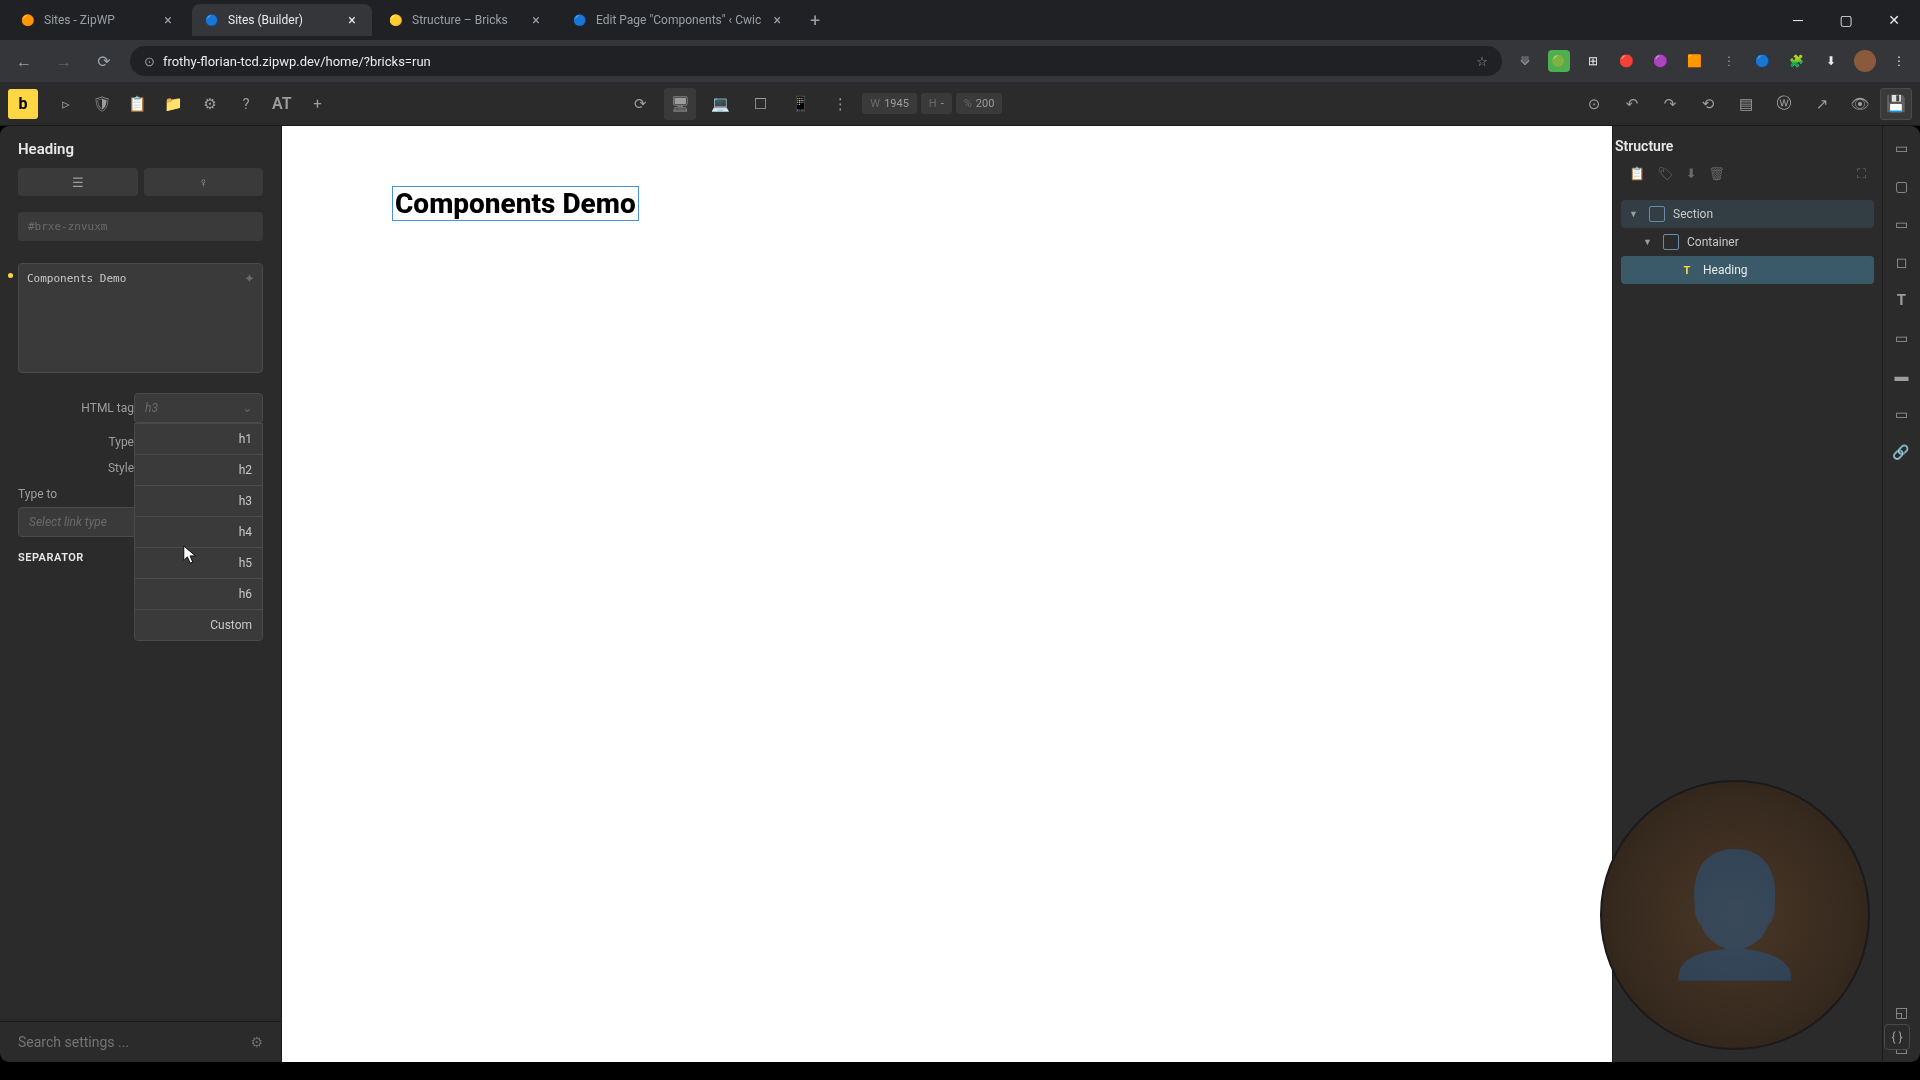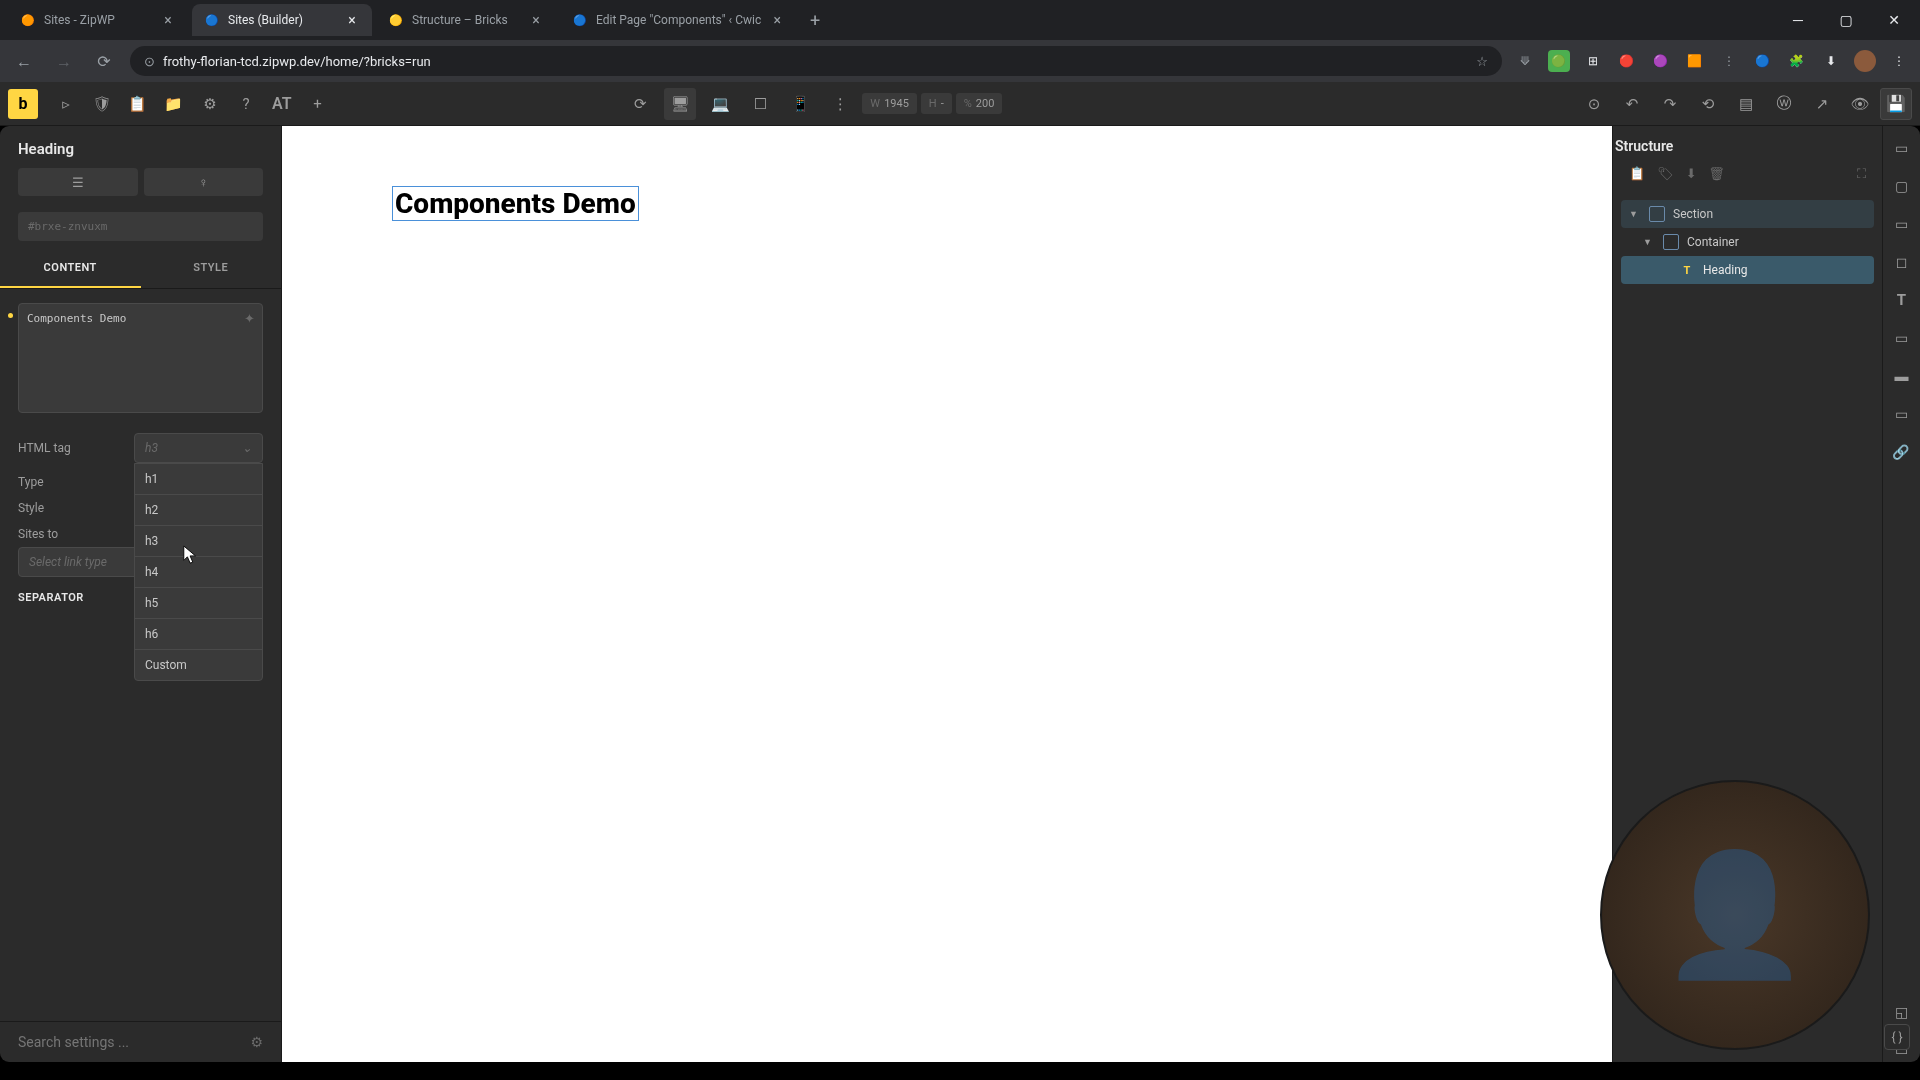--- a/index.html
+++ b/index.html
@@ -45,21 +45,21 @@
 .lp-mode-tab { flex: 1; height: 28px; background: #3a3a3a; border-radius: 4px; display: flex; align-items: center; justify-content: center; color: #9d9d9d; font-size: 13px; }
 .lp-id { margin: 8px 18px; background: #3a3a3a; padding: 8px 10px; border-radius: 4px; color: #6a6a6a; font-size: 11px; font-family: monospace; }
 .lp-tabs { display: flex; border-bottom: 1px solid #1a1a1a; }
 .lp-tab { flex: 1; padding: 12px; text-align: center; color: #9d9d9d; font-size: 11px; font-weight: 600; letter-spacing: 0.5px; cursor: pointer; }
 .lp-tab.active { color: #e8e8e8; border-bottom: 2px solid #ffd643; }
 .lp-body { flex: 1; padding: 14px 18px; overflow-y: auto; }
 .lp-textarea { width: 100%; height: 110px; background: #3a3a3a; border: 1px solid #4a4a4a; border-radius: 4px; padding: 8px; color: #c8c8c8; font-size: 11px; font-family: monospace; resize: none; position: relative; }
 .lp-textarea-wrap { position: relative; margin-bottom: 16px; }
 .lp-ai { position: absolute; top: 8px; right: 8px; color: #6a6a6a; font-size: 13px; }
 .lp-indicator { position: absolute; left: -10px; top: 10px; width: 5px; height: 5px; background: #ffd643; border-radius: 50%; }
-.lp-row { display: flex; align-items: center; margin-bottom: 12px; position: relative; }
+.lp-row { display: flex; align-items: center; margin-bottom: 12px; position: relative; text-align: right; }
 .lp-label { width: 116px; color: #9d9d9d; font-size: 12px; }
 .lp-select { flex: 1; background: #3a3a3a; border: 1px solid #4a4a4a; border-radius: 4px; padding: 7px 10px; color: #6a6a6a; font-size: 12px; font-style: italic; display: flex; justify-content: space-between; align-items: center; cursor: pointer; }
 .lp-select-full { width: 100%; background: #3a3a3a; border: 1px solid #4a4a4a; border-radius: 4px; padding: 7px 10px; color: #6a6a6a; font-size: 12px; font-style: italic; display: flex; justify-content: space-between; align-items: center; cursor: pointer; }
 .lp-dropdown { position: absolute; top: 100%; left: 116px; right: 0; background: #3a3a3a; border: 1px solid #4a4a4a; border-radius: 0 0 4px 4px; z-index: 100; }
 .lp-dd-item { padding: 8px 10px; color: #c8c8c8; font-size: 12px; cursor: pointer; border-bottom: 1px solid #4a4a4a; }
 .lp-dd-item:last-child { border-bottom: none; }
 .lp-section-title { color: #e8e8e8; font-size: 11px; font-weight: 600; letter-spacing: 0.5px; margin-top: 14px; }
 .lp-search { padding: 12px 18px; border-top: 1px solid #1a1a1a; display: flex; align-items: center; gap: 8px; }
 .lp-search-input { flex: 1; background: transparent; border: none; color: #9d9d9d; font-size: 14px; outline: none; }
 .lp-search-gear { color: #6a6a6a; font-size: 14px; }
@@ -209,24 +209,20 @@
 
     <div class="left-panel">
       <div class="lp-header">
         <div class="lp-title">Heading</div>
       </div>
       <div class="lp-mode-tabs">
         <div class="lp-mode-tab">☰</div>
         <div class="lp-mode-tab">♀</div>
       </div>
       <div class="lp-id">#brxe-znvuxm</div>
-      <div class="lp-tabs">
-        <div class="lp-tab active">CONTENT</div>
-        <div class="lp-tab">STYLE</div>
-      </div>
       <div class="lp-body">
         <div class="lp-textarea-wrap">
           <div class="lp-indicator"></div>
           <textarea class="lp-textarea" style="">Components Demo</textarea>
           <div class="lp-ai">✦</div>
         </div>
         <div class="lp-row">
           <div class="lp-label">HTML tag</div>
           <div class="lp-select">
             <span>h3</span>
@@ -242,21 +238,21 @@
             <div class="lp-dd-item">Custom</div>
           </div>
         </div>
         <div class="lp-row">
           <div class="lp-label">Type</div>
         </div>
         <div class="lp-row">
           <div class="lp-label">Style</div>
         </div>
         <div class="lp-row" style="flex-direction:column;align-items:flex-start">
-          <div class="lp-label" style="width:auto;margin-bottom:6px">Sites to</div>
+          <div class="lp-label" style="width:auto;margin-bottom:6px">Type to</div>
           <div class="lp-select-full">
             <span>Select link type</span>
             <span>⌄</span>
           </div>
         </div>
         <div class="lp-section-title">SEPARATOR</div>
       </div>
       <div class="lp-search">
         <input class="lp-search-input" placeholder="Search settings ..." style="">
         <span class="lp-search-gear">⚙</span>

